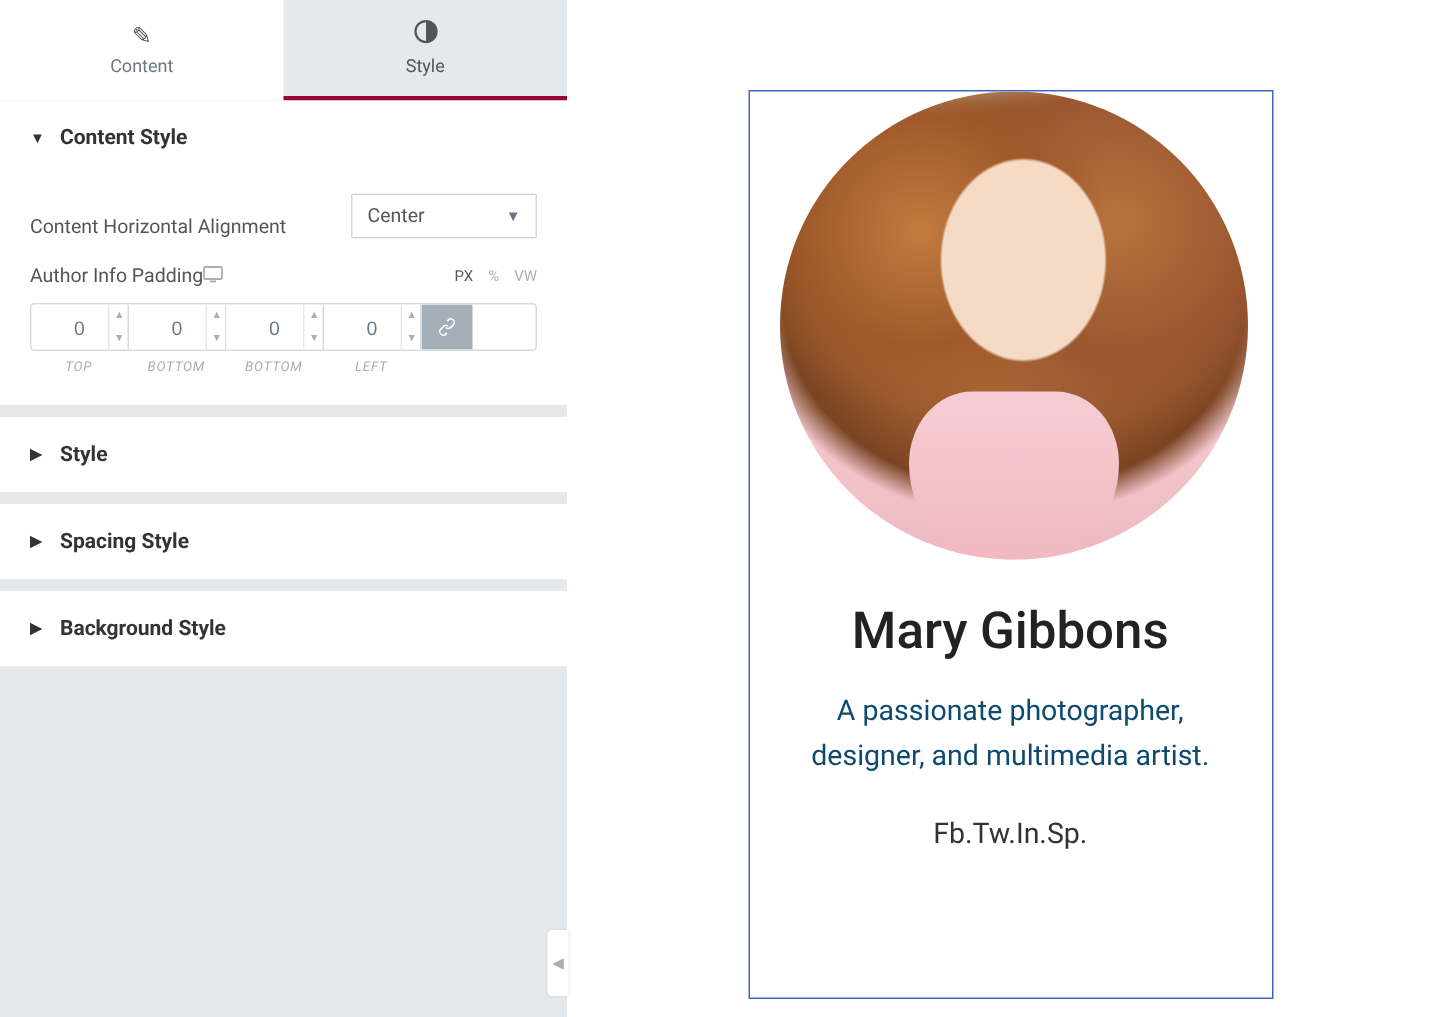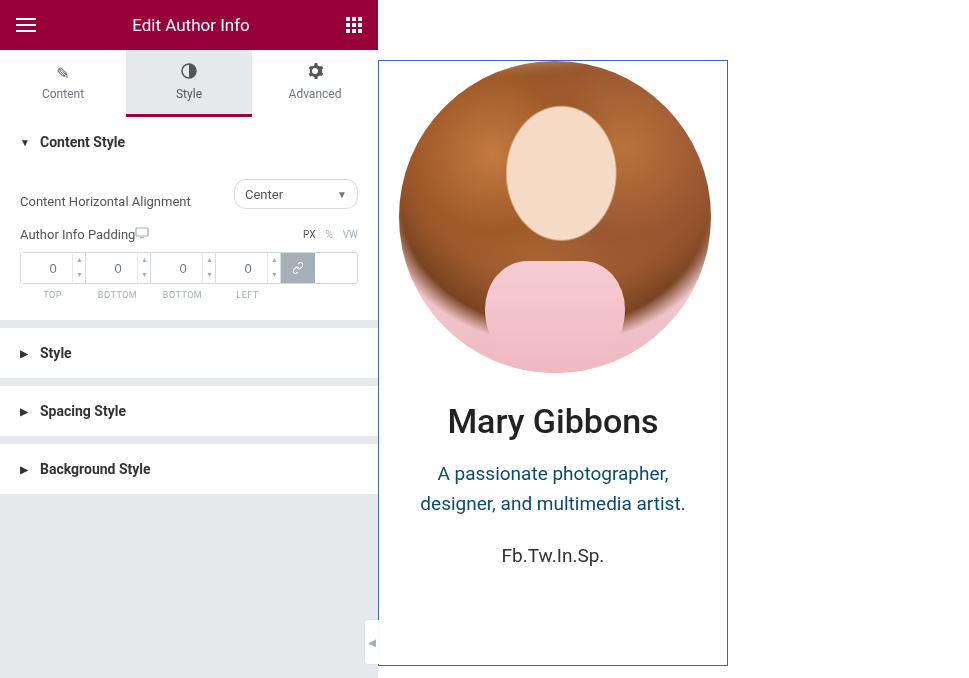--- a/index.html
+++ b/index.html
@@ -87,21 +87,21 @@
   display: flex;
   align-items: flex-end;
   justify-content: space-between;
   margin-bottom: 18px;
 }
 .row-label { font-size: 13px; color: #555; }
 .select {
   width: 124px;
   height: 30px;
   border: 1px solid #d5dadf;
-  border-radius: 12px;
+  border-radius: 1px;
   display: flex;
   align-items: center;
   justify-content: space-between;
   padding: 0 10px;
   font-size: 13px;
   color: #555;
   background: #fff;
 }
 .select .chev { font-size: 10px; color: #6d7882; }
 .padding-row-top {
@@ -158,20 +158,21 @@
   background: #a4afb7;
   display:flex;
   align-items:center;
   justify-content:center;
   color:#fff;
   font-size: 14px;
 }
 .dim-labels {
   display:flex;
   margin-top: 6px;
+  font-style: italic;
 }
 .dim-labels span {
   width: 65px;
   text-align:center;
   font-size: 9px;
   letter-spacing: 0.5px;
   color: #a4afb7;
 }
 .collapse-handle {
   position: absolute;
@@ -186,20 +187,21 @@
   border-radius: 3px 0 0 3px;
   color:#a4afb7;
   font-size:10px;
   cursor:pointer;
   box-shadow: 0 0 2px rgba(0,0,0,0.1);
 }
 .preview {
   flex: 1;
   padding: 60px 0 12px 0;
   display: flex;
+  justify-content: center;
 }
 .card {
   width: 350px;
   border: 1px solid #3a66c0;
   padding: 0 20px 30px 20px;
   text-align: center;
 }
 .avatar {
   width: 312px;
   height: 312px;
@@ -245,63 +247,34 @@
 }
 .author-email {
   font-size: 19px;
   color: #333;
 }
 </style>
 </head>
 <body>
 
 <div class="sidebar">
-  <div class="header">
-    <span class="menu-icon">
-      <svg width="20" height="14" viewBox="0 0 20 14">
-          <path d="M0 0h20v2H0zM0 6h20v2H0zM0 12h20v2H0z" fill="#fff"></path>
-        </svg>
-    </span>
-    <span class="header-title">Edit Author Info</span>
-    <span class="apps-icon">
-      <svg width="16" height="16" viewBox="0 0 16 16">
-          <rect x="0" y="0" width="4" height="4" fill="#fff"></rect>
-          <rect x="6" y="0" width="4" height="4" fill="#fff"></rect>
-          <rect x="12" y="0" width="4" height="4" fill="#fff"></rect>
-          <rect x="0" y="6" width="4" height="4" fill="#fff"></rect>
-          <rect x="6" y="6" width="4" height="4" fill="#fff"></rect>
-          <rect x="12" y="6" width="4" height="4" fill="#fff"></rect>
-          <rect x="0" y="12" width="4" height="4" fill="#fff"></rect>
-          <rect x="6" y="12" width="4" height="4" fill="#fff"></rect>
-          <rect x="12" y="12" width="4" height="4" fill="#fff"></rect>
-        </svg>
-    </span>
-  </div>
 
   <div class="tabs">
     <div class="tab">
       <span class="tab-icon">✎</span>
       <span>Content</span>
     </div>
     <div class="tab active">
       <span class="tab-icon">
         <svg width="16" height="16" viewBox="0 0 16 16">
             <circle cx="8" cy="8" r="7" fill="none" stroke="#555" stroke-width="1.5"></circle>
             <path d="M8 1a7 7 0 0 1 0 14z" fill="#555"></path>
           </svg>
       </span>
       <span>Style</span>
-    </div>
-    <div class="tab">
-      <span class="tab-icon">
-        <svg width="16" height="16" viewBox="0 0 16 16">
-            <path fill="#555" d="M8 5a3 3 0 1 0 0 6 3 3 0 0 0 0-6zm7 3c0 .5-.1.9-.2 1.4l1.5 1.2-1.4 2.4-1.8-.6c-.7.6-1.5 1-2.4 1.2L10.4 16H7.6l-.3-2c-.9-.2-1.7-.6-2.4-1.2l-1.8.6-1.4-2.4 1.5-1.2C3.1 8.9 3 8.5 3 8s.1-.9.2-1.4L1.7 5.4l1.4-2.4 1.8.6C5.6 3 6.4 2.6 7.3 2.4L7.6 0h2.8l.3 2.4c.9.2 1.7.6 2.4 1.2l1.8-.6 1.4 2.4-1.5 1.2c.1.5.2.9.2 1.4z"></path>
-          </svg>
-      </span>
-      <span>Advanced</span>
     </div>
   </div>
 
   <div class="panel-body">
     <div class="section">
       <div class="section-header">
         <span class="caret">▼</span>
         <span>Content Style</span>
       </div>
       <div class="section-content">

